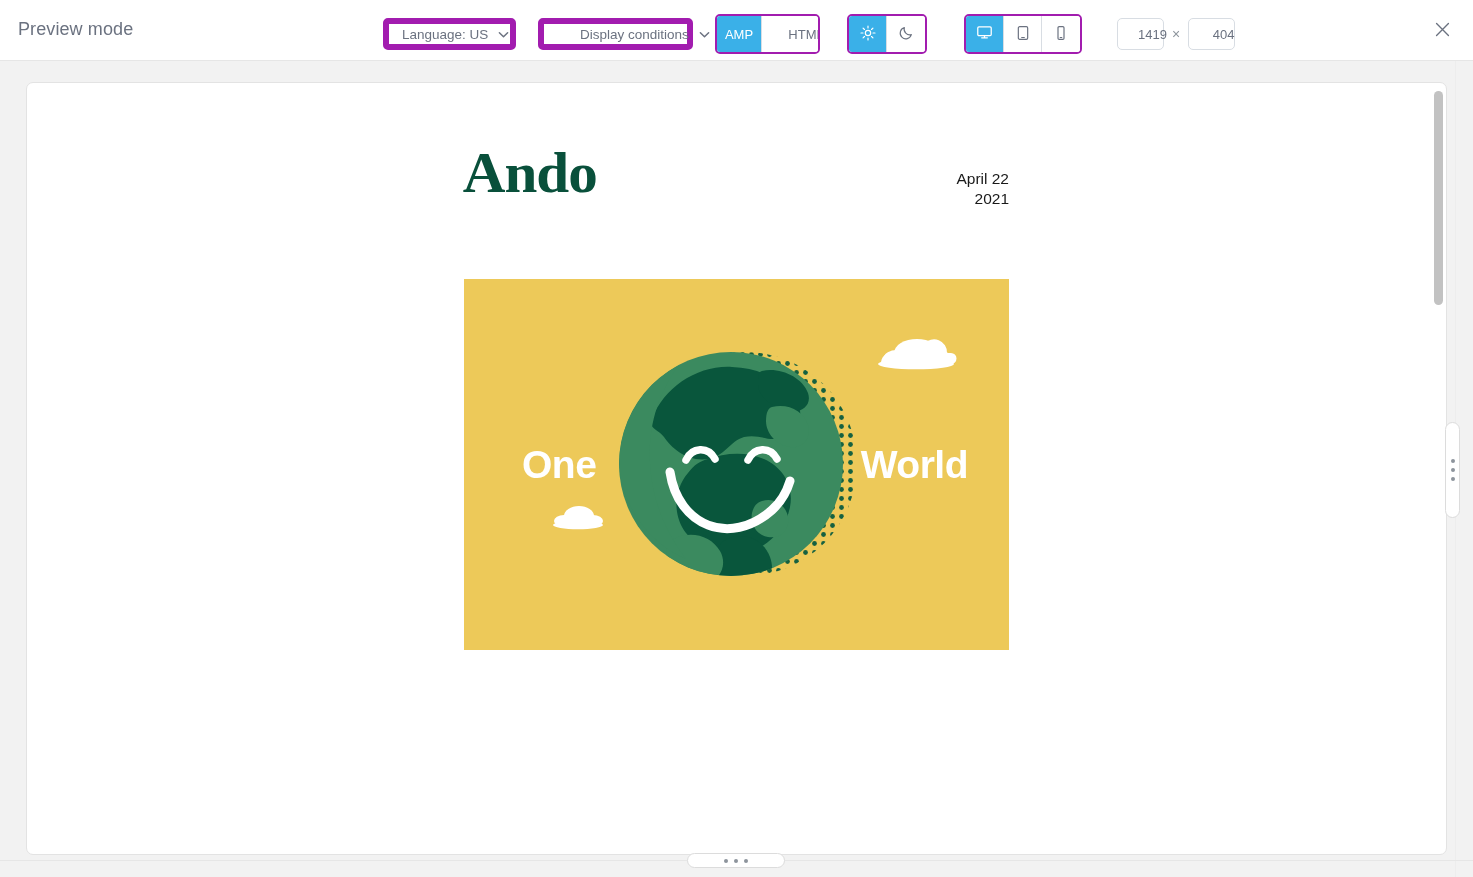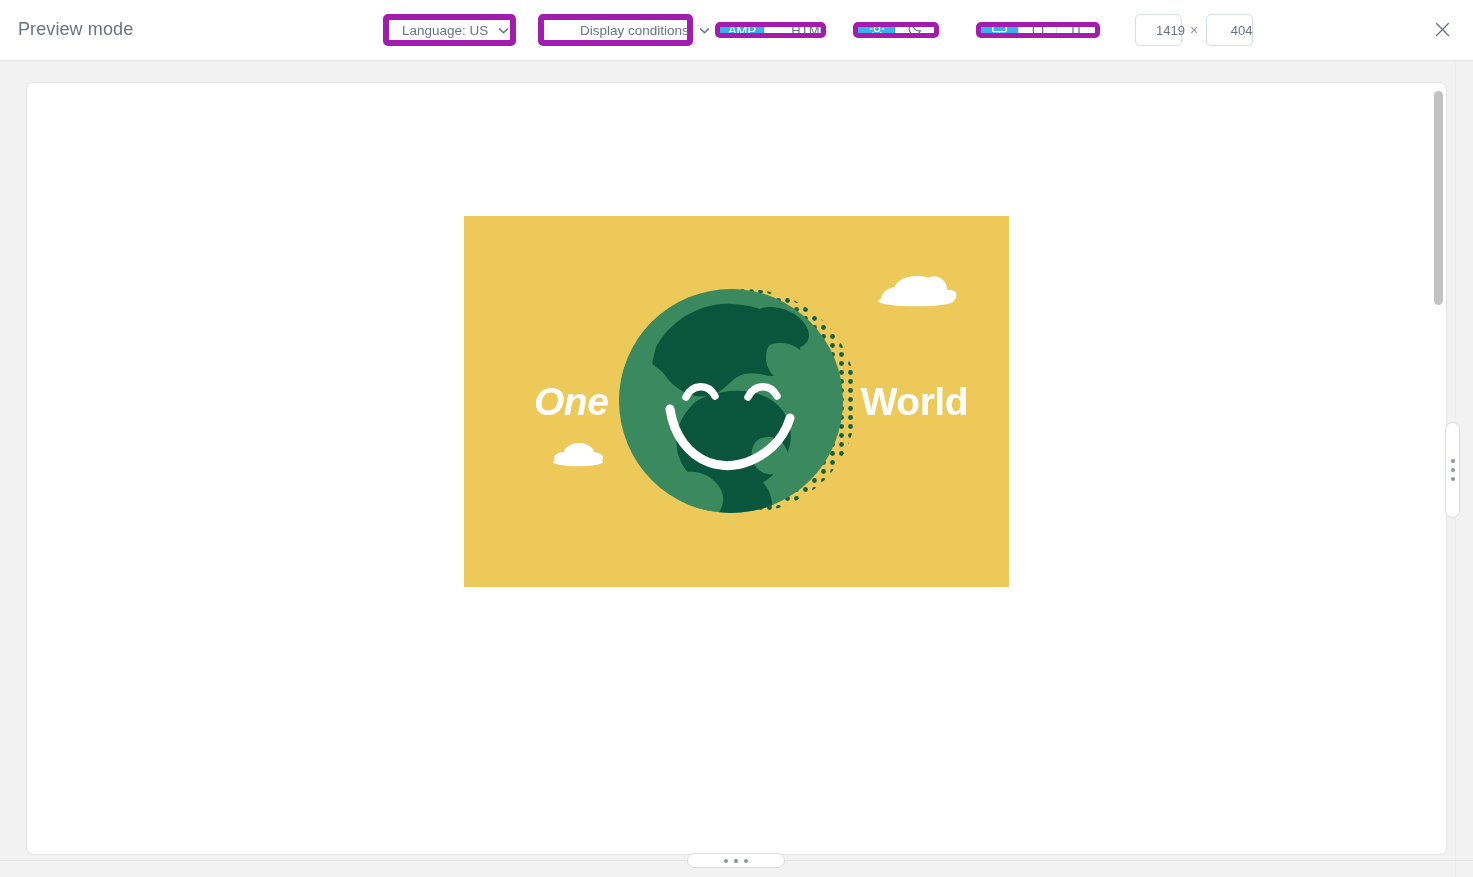--- a/index.html
+++ b/index.html
@@ -33,21 +33,21 @@
     height: 32px; border: 6px solid #a21caf; border-radius: 5px;
     background: #fff; display: flex; align-items: center;
     padding: 0 11px 0 13px; gap: 10px; cursor: pointer;
   }
   .dropdown .dd-label { font-size: 13.5px; color: #6b7280; white-space: nowrap; }
   .chev { width: 11px; height: 11px; flex: 0 0 auto; }
   .chev svg { display: block; }
 
   
   .seg {
-    height: 16px; border: 5px solid #a21caf; border-radius: 5px;
+    height: 40px; border: 2px solid #a21caf; border-radius: 5px;
     background: #fff; display: flex; overflow: hidden; text-align: center;
   }
   .seg-btn {
     display: flex; align-items: center; justify-content: center;
     font-size: 13px; color: #6b7280; background: #fff;
     border-right: 1px solid #d8dde3; cursor: pointer;
     padding: 0 12px; min-width: 38px;
   }
   .seg-btn:last-child { border-right: none; }
   .seg-btn.active { background: #3ab0e8; color: #fff; }
@@ -98,21 +98,21 @@
   
   .hero {
     width: 545px; height: 371px; margin: 71px auto 0;
     background: #EDC959; position: relative; overflow: hidden;
   }
   .hero-word {
     position: absolute; top: 50%; transform: translateY(-50%);
     font-size: 39px; font-weight: bold; color: #ffffff;
     letter-spacing: -.5px;
   }
-  .hero-word.left  { left: 70px; font-style: italic; }
+  .hero-word.left  { left: 58px; }
   .hero-word.right { right: 41px; }
 
   .globe-wrap { position: absolute; left: 148px; top: 62px; width: 250px; height: 247px; }
 
   .cloud { position: absolute; }
 
   
   .headline {
     width: 560px; margin: 50px auto 0;
     font-family: "Liberation Serif", serif;
@@ -257,20 +257,25 @@
       </svg>
     </span>
   </div>
 </div>
 
 <div class="preview-frame">
   <div class="page-scroll">
 
     <div class="email-body">
 
+      <div class="email-head">
+        <div class="brand-logo">Ando</div>
+        <div class="email-date">April 22
+2021</div>
+      </div>
 
       <div class="hero">
 
         <div class="hero-word left">One</div>
         <div class="hero-word right">World</div>
 
         <div class="cloud" style="left:411px;top:49px;">
           <svg width="82" height="42" viewBox="0 0 82 42">
             <path d="M6 36 h70 a5.5 5.5 0 0 0 0-11 h-4
                      a13 13 0 0 0 -23 -9

